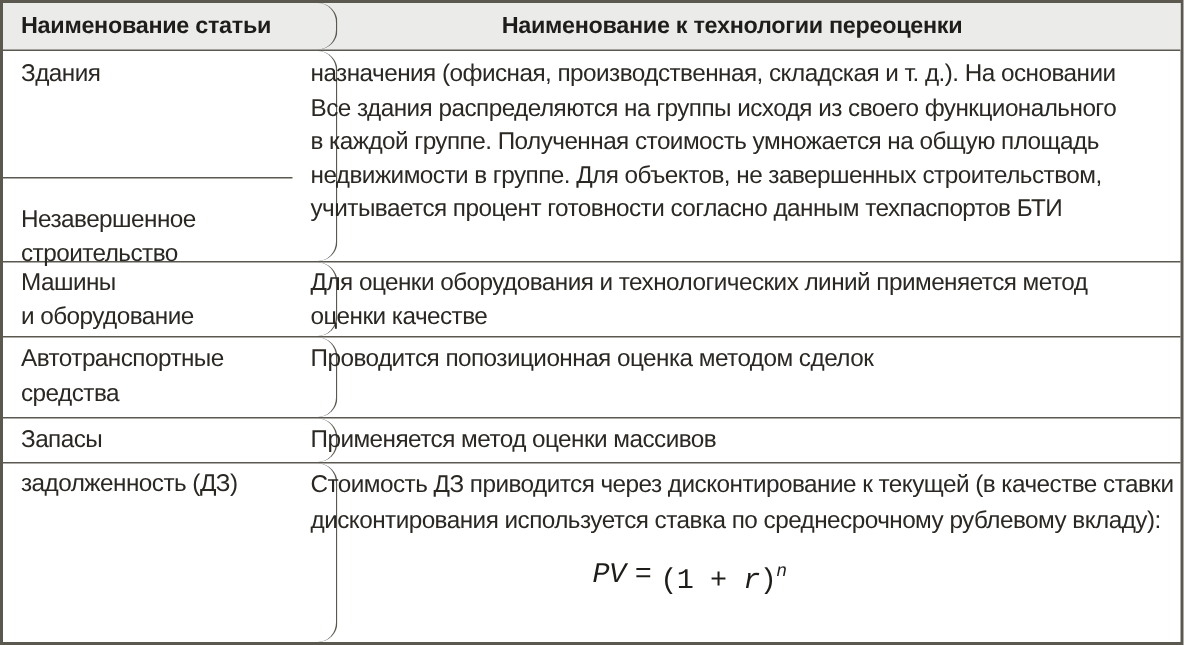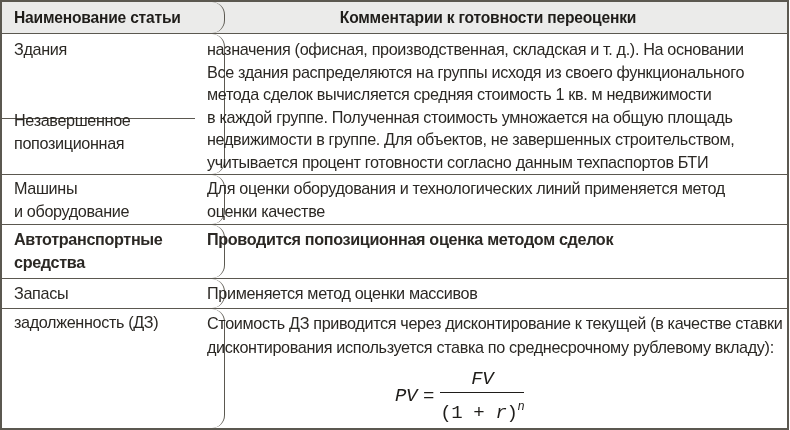--- a/index.html
+++ b/index.html
@@ -129,56 +129,55 @@
     }
   </style>
 </head>
 <body>
 
 <div class="table">
   <div class="grid">
 
     <div class="row header">
       <div class="cell left">Наименование статьи</div>
-      <div class="cell right">Комментарии к готовности переоценки</div>
+      <div class="cell right">Наименование к технологии переоценки</div>
     </div>
 
     <div class="row" style="top:32px;height:141px;">
       <div class="cell left" style="padding:0;">
         <div class="sub-cell" style="top:0;padding-top:4px;">
           <span class="line">Здания</span>
         </div>
         <div class="subsplit"></div>
-        <div class="sub-cell" style="top:73px;padding-top:2px;">
+        <div class="sub-cell" style="top:99px;padding-top:2px;">
           <span class="line">Незавершенное</span>
-          <span class="line">попозиционная</span>
+          <span class="line">строительство</span>
         </div>
       </div>
       <div class="cell right" style="padding-top:4px;">
         <span class="line">назначения (офисная, производственная, складская и т. д.). На основании</span>
         <span class="line">Все здания распределяются на группы исходя из своего функционального</span>
-        <span class="line">метода сделок вычисляется средняя стоимость 1 кв. м недвижимости</span>
         <span class="line">в каждой группе. Полученная стоимость умножается на общую площадь</span>
         <span class="line">недвижимости в группе. Для объектов, не завершенных строительством,</span>
         <span class="line">учитывается процент готовности согласно данным техпаспортов БТИ</span>
       </div>
     </div>
 
     <div class="row" style="top:173px;height:50px;">
       <div class="cell left" style="padding-top:2px;">
         <span class="line">Машины</span>
         <span class="line">и оборудование</span>
       </div>
       <div class="cell right" style="padding-top:2px;">
         <span class="line">Для оценки оборудования и технологических линий применяется метод</span>
         <span class="line">оценки качестве</span>
       </div>
     </div>
 
-    <div class="row" style="top:223px;height:54px;font-weight:bold;">
+    <div class="row" style="top:223px;height:54px;">
       <div class="cell left" style="padding-top:3px;">
         <span class="line">Автотранспортные</span>
         <span class="line">средства</span>
       </div>
       <div class="cell right" style="padding-top:3px;">
         <span class="line">Проводится попозиционная оценка методом сделок</span>
       </div>
     </div>
 
     <div class="row" style="top:277px;height:30px;">
@@ -194,21 +193,20 @@
       <div class="cell left" style="padding-top:2px;">
         <span class="line">задолженность (ДЗ)</span>
       </div>
       <div class="cell right" style="padding-top:2px;line-height:24px;">
         <span class="line">Стоимость ДЗ приводится через дисконтирование к текущей (в качестве ставки</span>
         <span class="line">дисконтирования используется ставка по среднесрочному рублевому вкладу):</span>
         <div class="formula">
           <span class="lhs">PV</span>
           <span class="eq">=</span>
           <span class="frac">
-            <span class="num">FV</span>
             <span class="den"><span>(1 + </span><i>r</i><span>)</span><sup>n</sup></span>
           </span>
         </div>
       </div>
     </div>
 
   </div>
 </div>
 
 </body></html>

